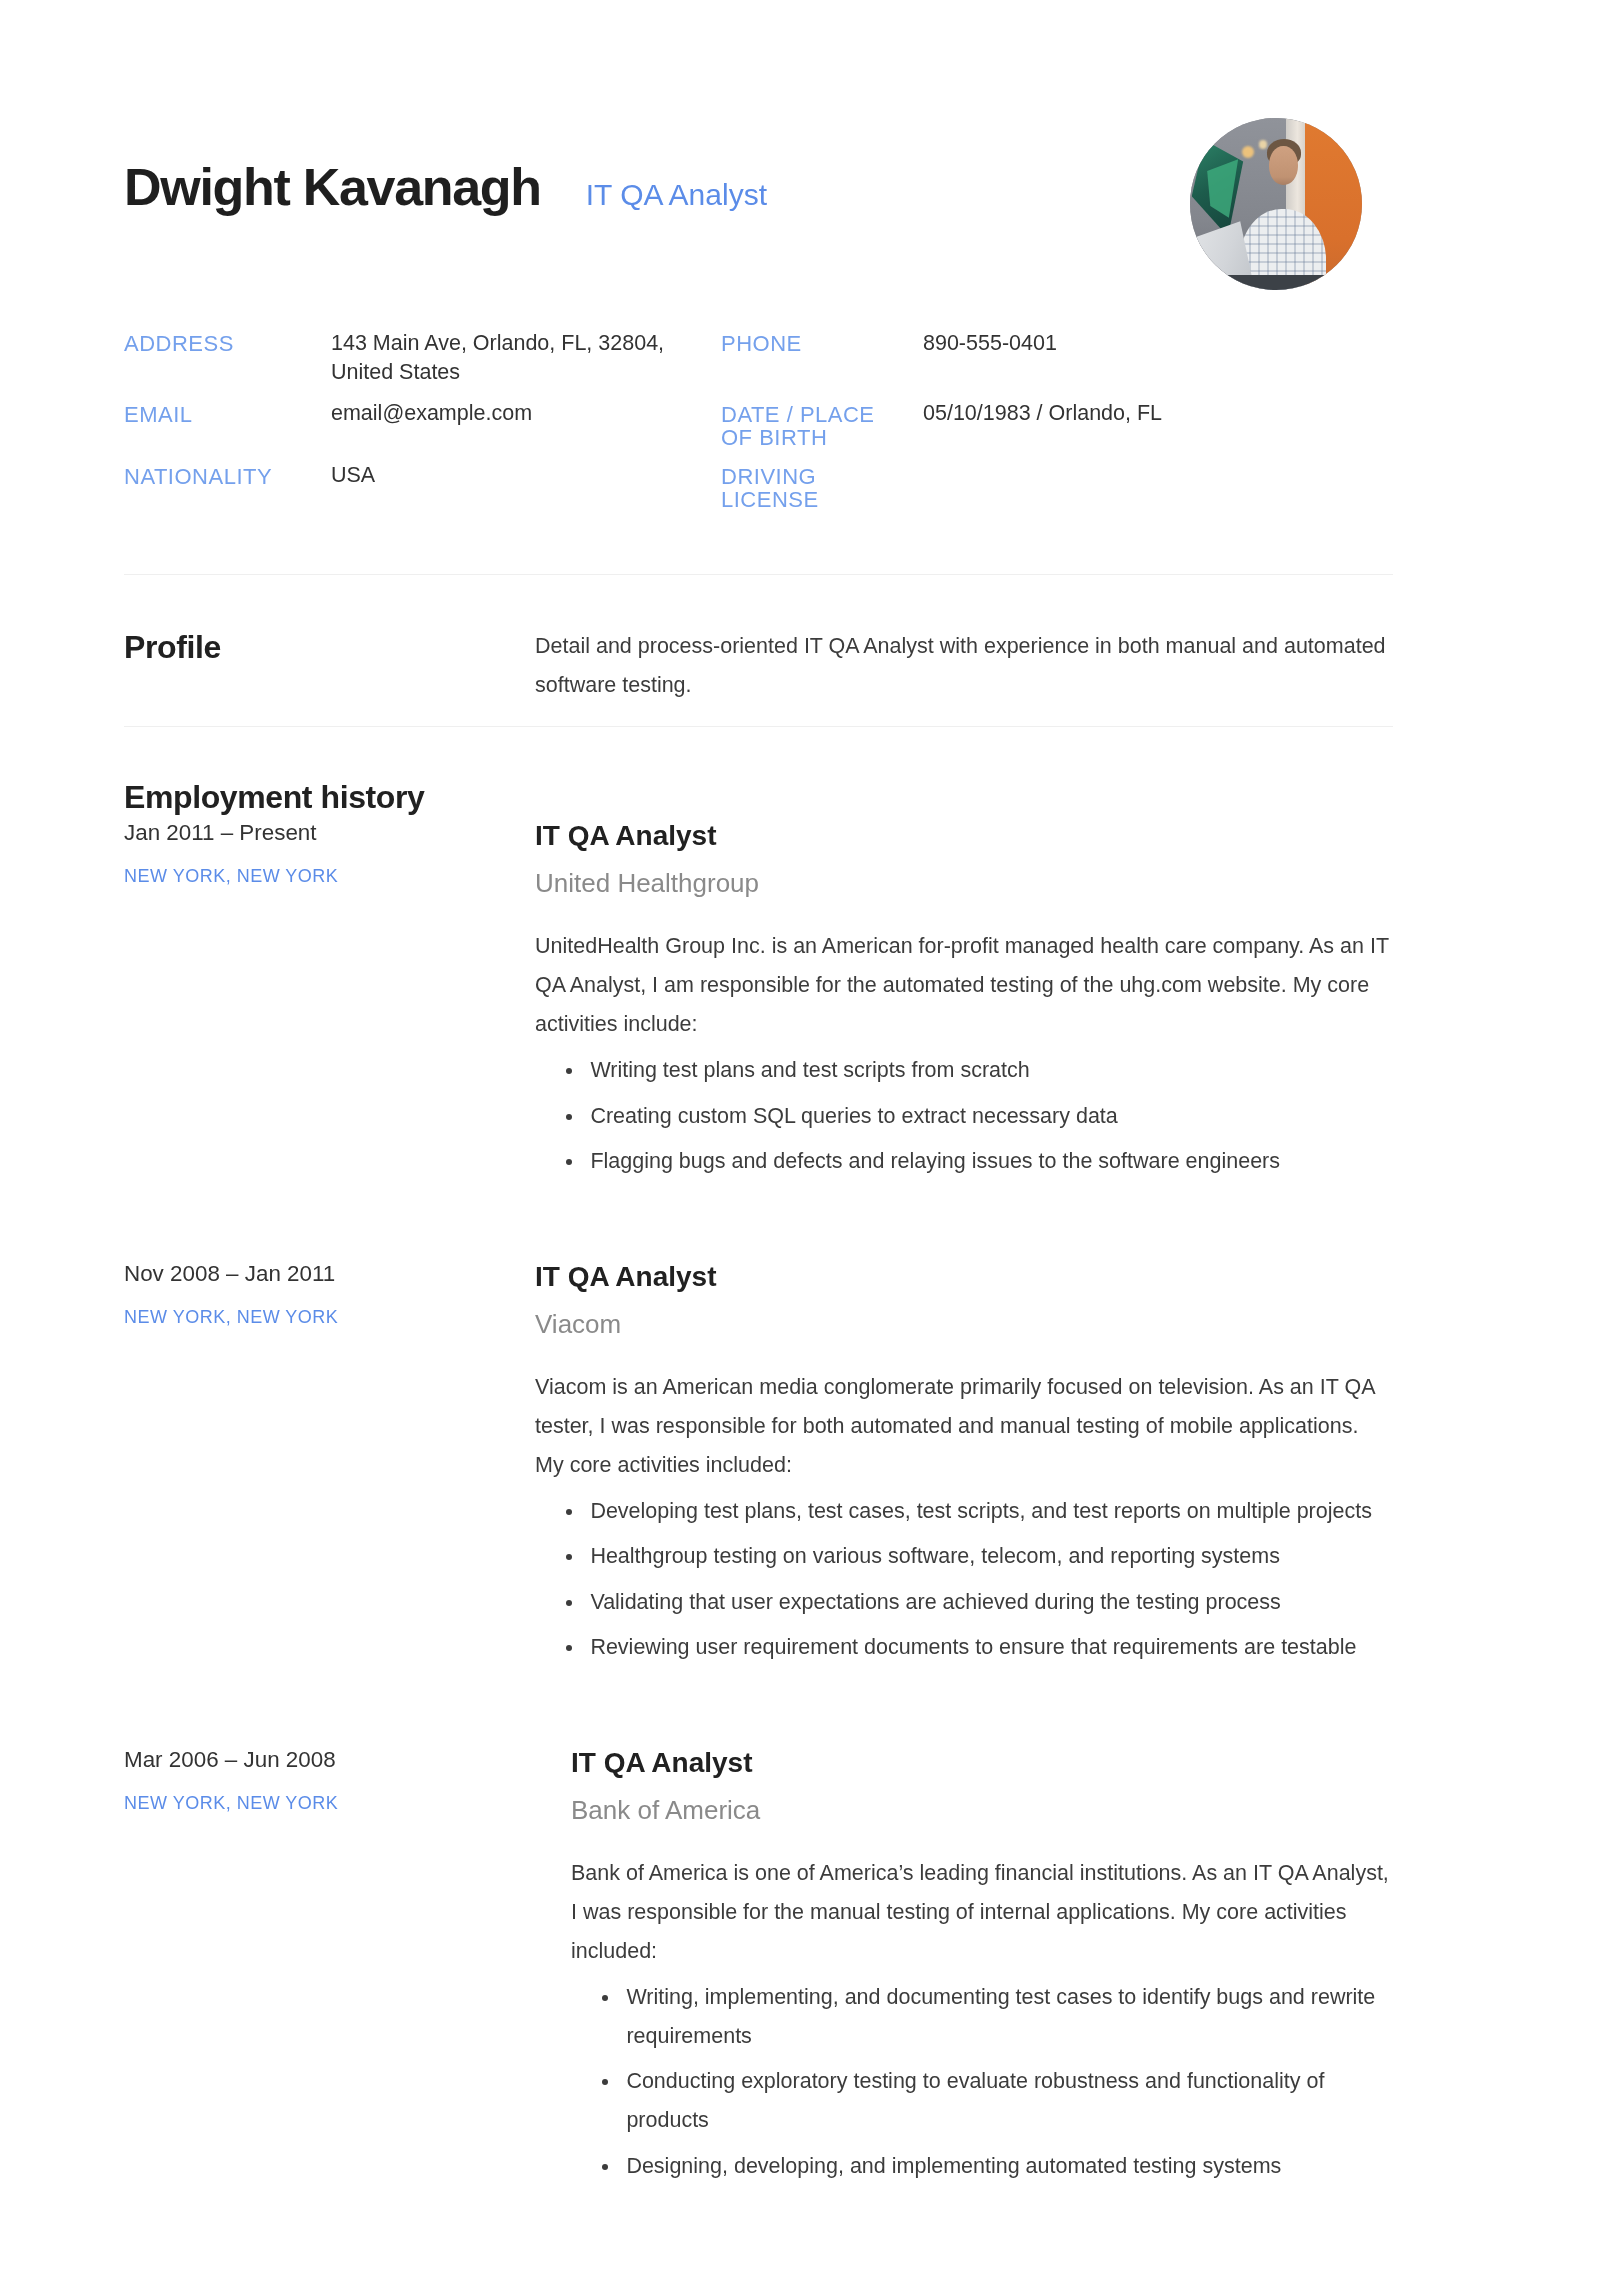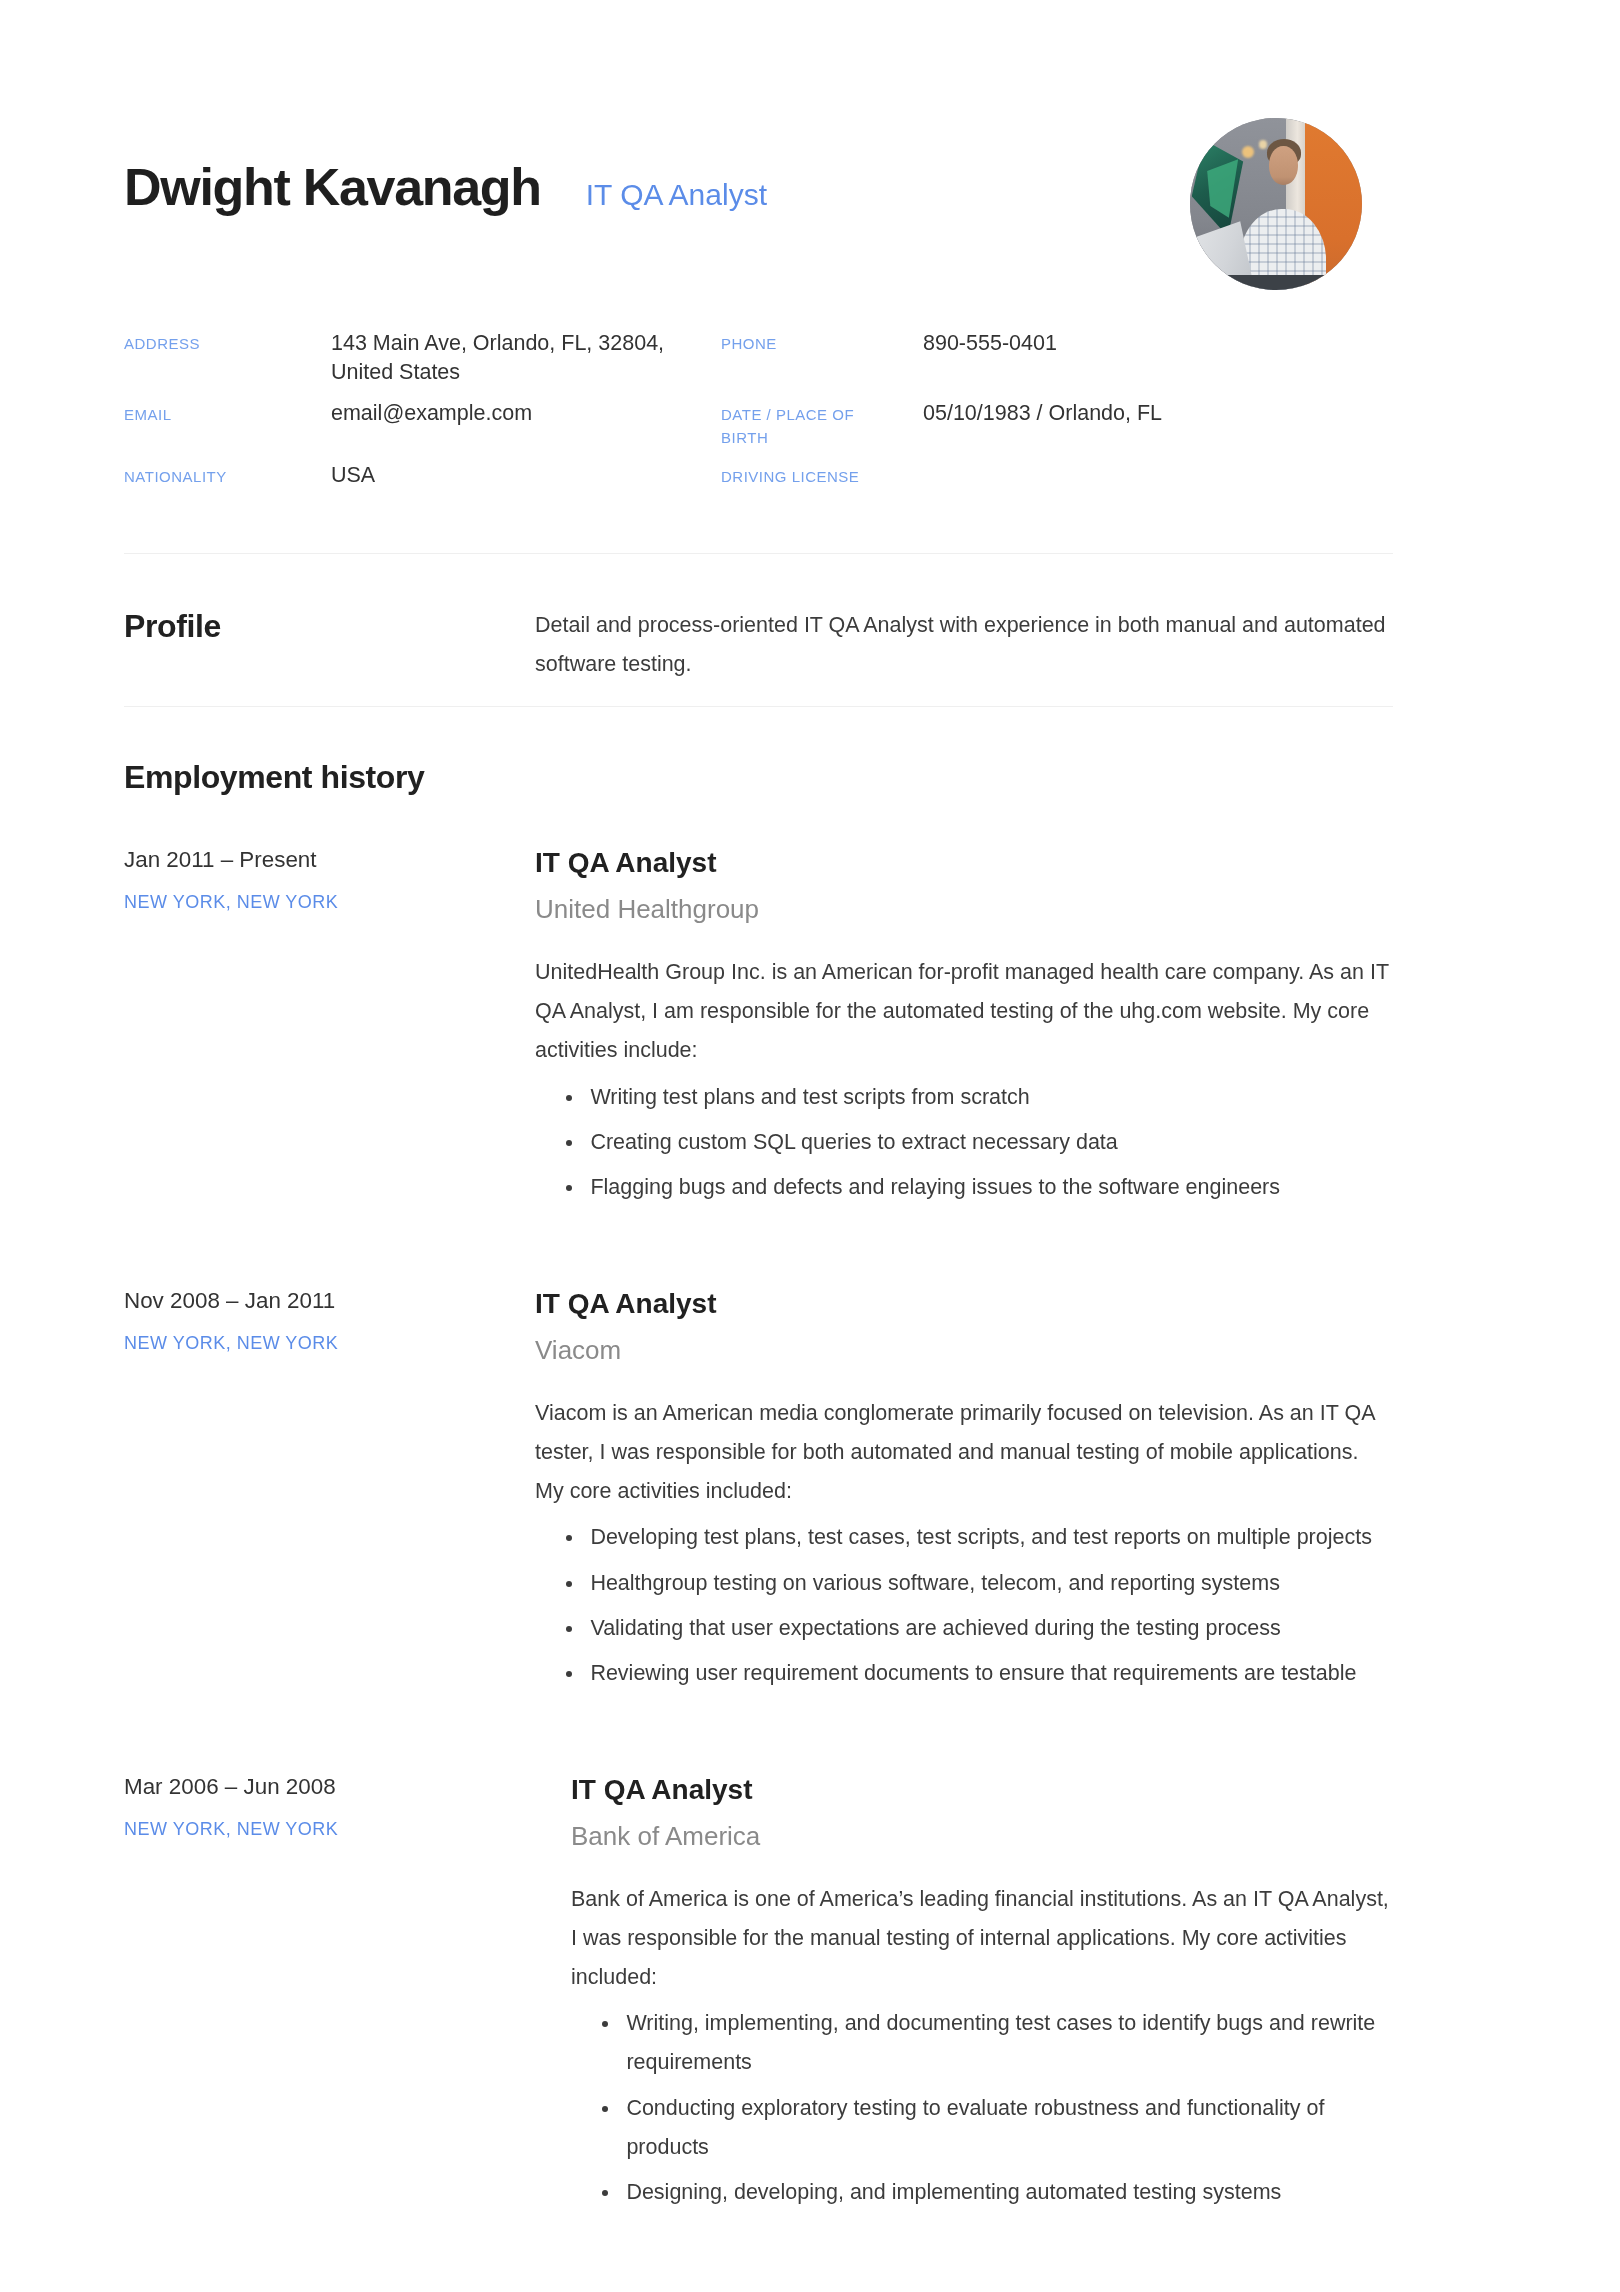--- a/index.html
+++ b/index.html
@@ -87,21 +87,21 @@
 
   
   .contact {
     display: grid;
     grid-template-columns: 207px 390px 202px 1fr;
     row-gap: 12.5px;
     margin-top: 111px;
     align-items: start;
   }
   .c-label {
-    font-size: 15px;
+    font-size: 22px;
     letter-spacing: 0.5px;
     color: #74a0ec;
     line-height: 23px;
     padding-top: 3.6px;
     padding-right: 21.5px;
     text-transform: uppercase;
   }
   .c-value { font-size: 21.5px; color: #333333; line-height: 29px; padding-right: 36px; }
 
   
@@ -114,21 +114,21 @@
     font-size: 32px;
     font-weight: 800;
     letter-spacing: -0.4px;
     color: #212121;
     line-height: 41px;
     margin: 0;
   }
   .body-text { font-size: 21.5px; line-height: 39px; color: #3c3c3c; margin: 0; }
 
   .employment-heading { margin-top: 50px; }
-  .jobs { margin-top: 47px; }
+  .jobs { }
   .job { display: grid; grid-template-columns: 411px 1fr; margin-bottom: 72px; }
   .job:last-child { margin-bottom: 0; gap: 36px; }
   .job-dates { font-size: 22.4px; color: #333333; line-height: 29.6px; }
   .job-location {
     font-size: 18px;
     letter-spacing: 0.5px;
     color: #5b8ce8;
     line-height: 23px;
     margin-top: 17px;
     text-transform: uppercase;

